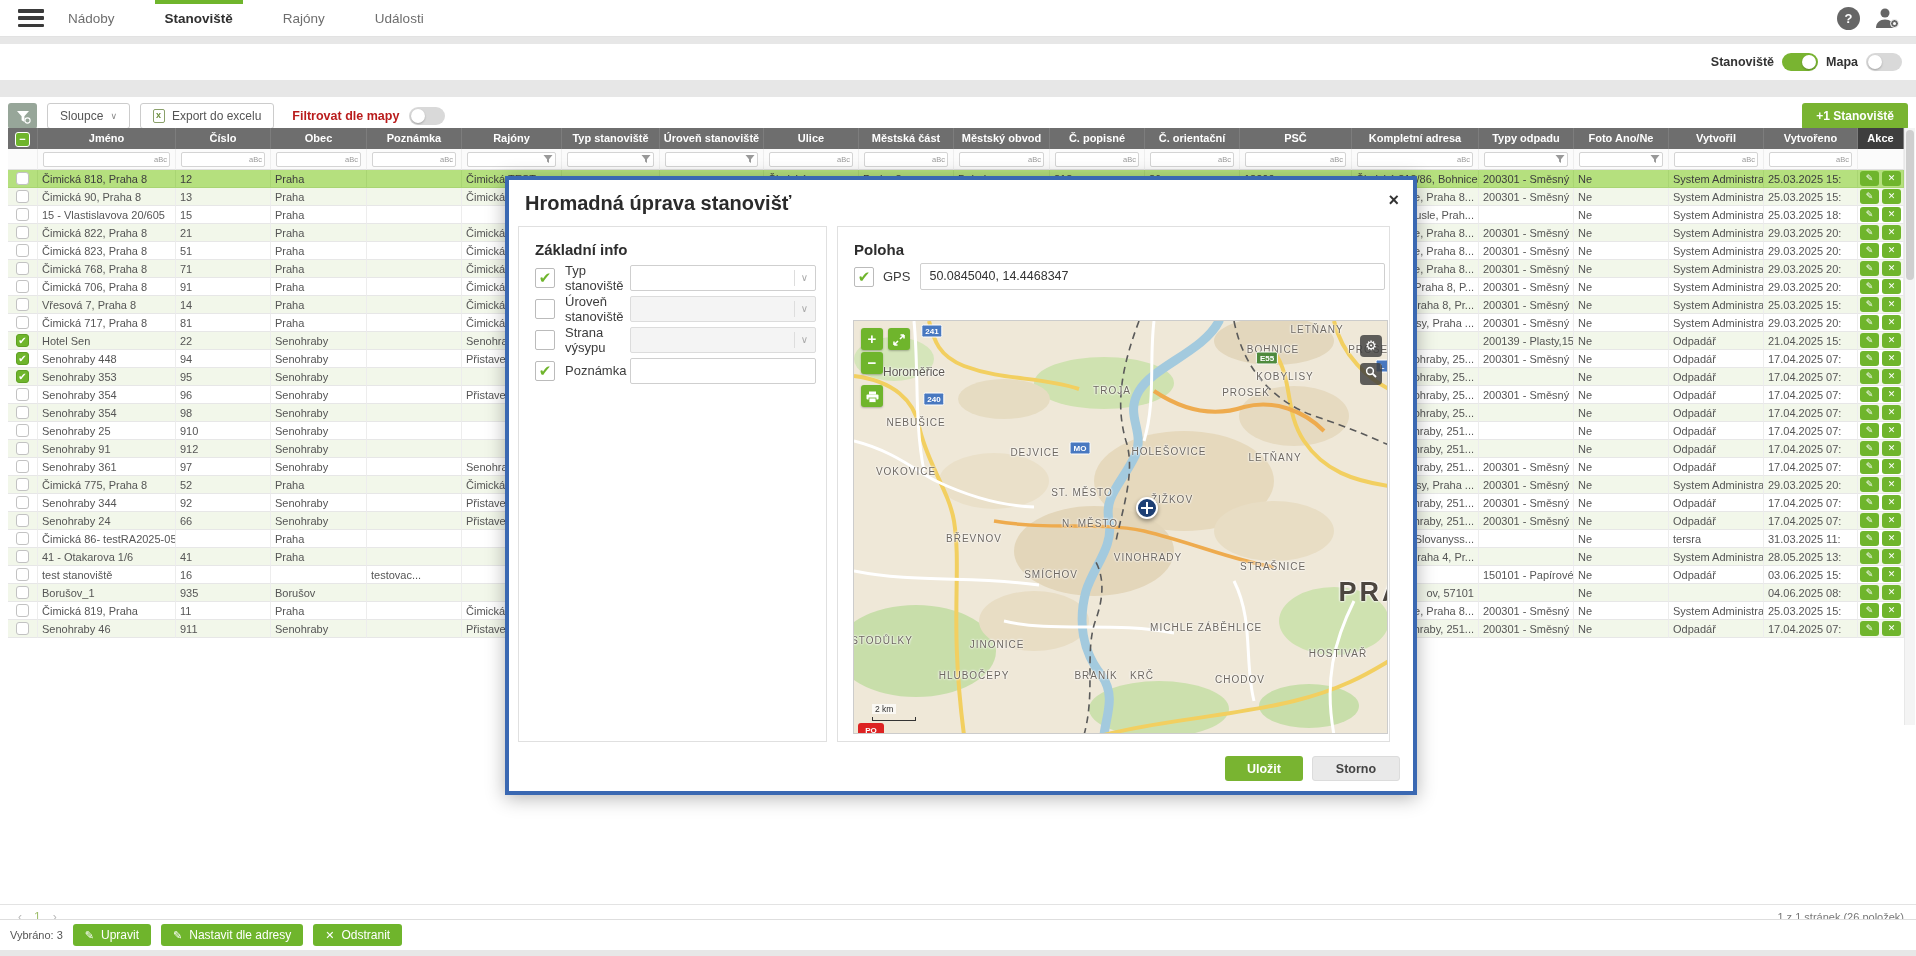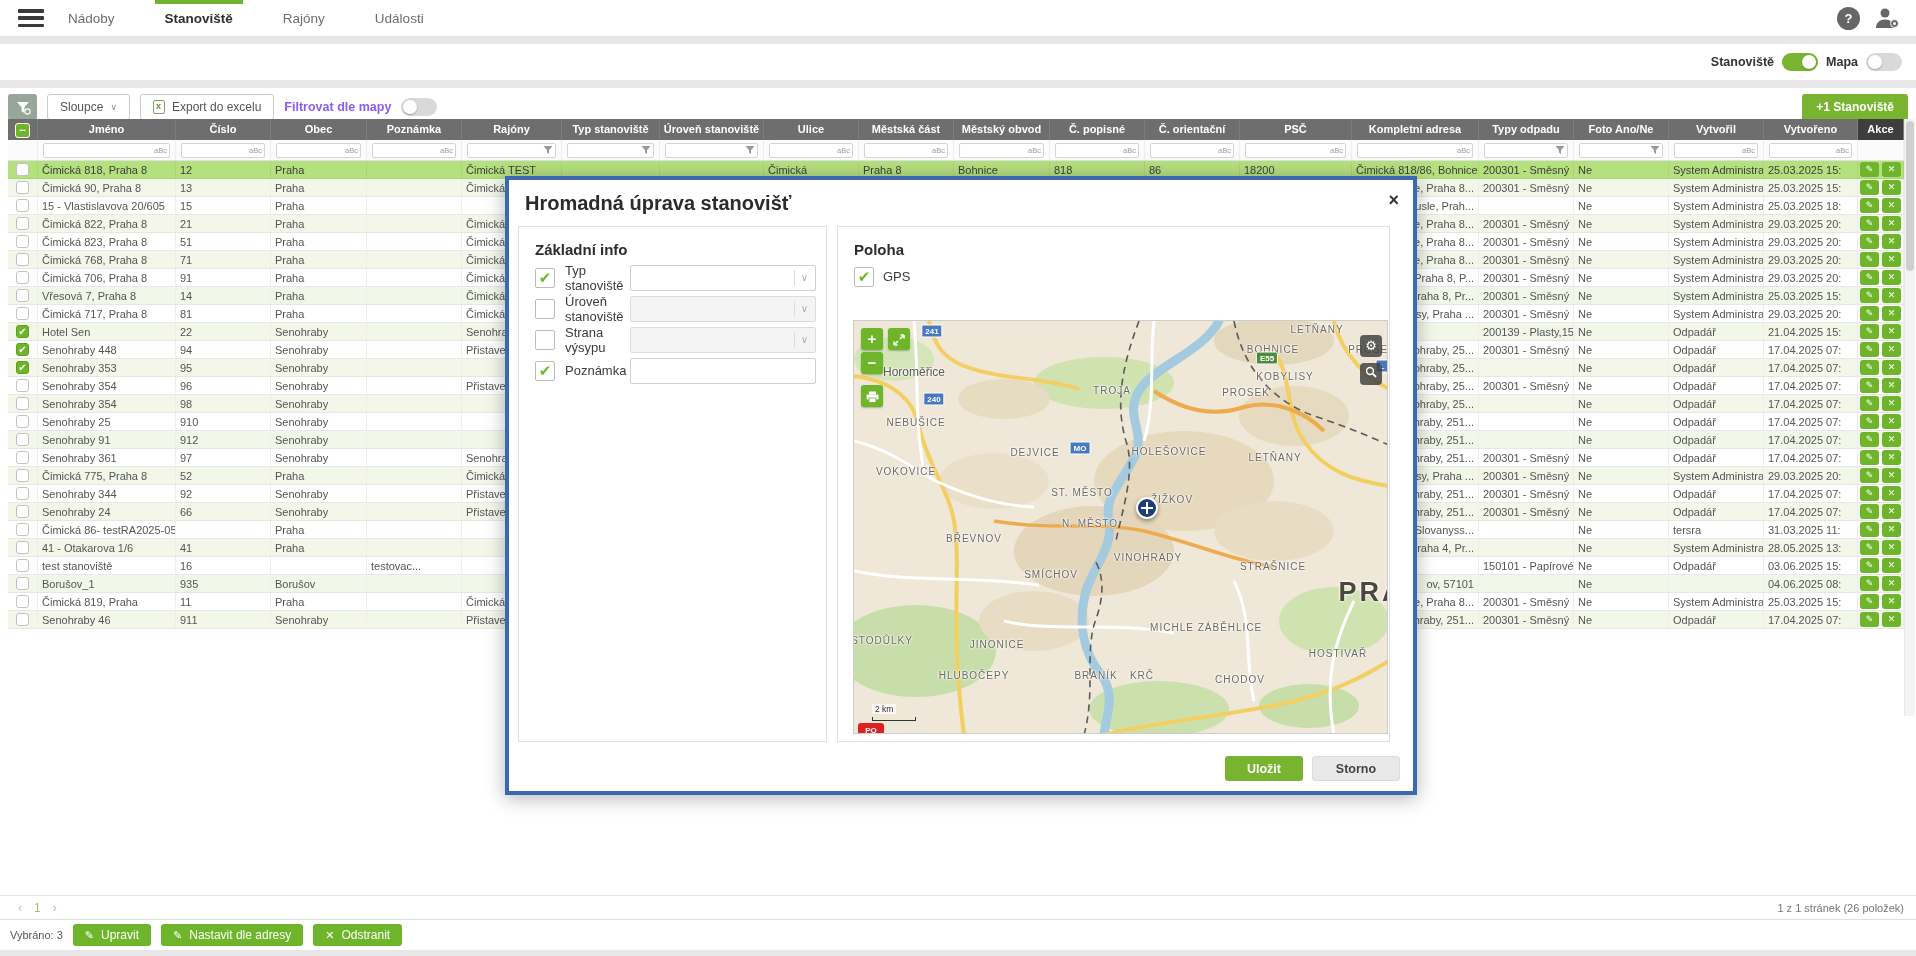--- a/index.html
+++ b/index.html
@@ -20,28 +20,28 @@
 
   
   .subbar{position:absolute;top:44px;left:0;right:0;height:36px;background:#fff;display:flex;align-items:center;justify-content:flex-end;padding-right:14px;gap:8px}
   .switch-label{font-size:12.5px;font-weight:bold;color:#333}
   .switch{width:36px;height:18px;border-radius:9px;position:relative;cursor:pointer;background:#d9d9d9;flex:0 0 auto}
   .switch.on{background:#79b431}
   .switch .knob{position:absolute;top:2px;left:2px;width:14px;height:14px;border-radius:50%;background:#fff;box-shadow:0 1px 2px rgba(0,0,0,.25)}
   .switch.on .knob{left:auto;right:2px}
 
   
-  .panel{position:absolute;top:88px;left:0;right:0;height:831px;background:#fff}
+  .panel{position:absolute;top:97px;left:0;right:0;height:831px;background:#fff}
   .toolbar{position:absolute;top:4px;left:8px;right:8px;height:30px;display:flex;align-items:center;gap:10px}
   .funnel-btn{width:29px;height:26px;background:#97a699;border-radius:3px;display:flex;align-items:center;justify-content:center;cursor:pointer}
   .btn-light{height:26px;background:#fff;border:1px solid #ccc;border-radius:3px;font-size:12px;color:#555;display:flex;align-items:center;gap:7px;padding:0 12px;cursor:pointer}
   .chev{font-size:9px;color:#888}
   .xls-ico{width:12px;height:14px;border:1px solid #8aa06a;border-radius:2px;position:relative;background:#fff}
   .xls-ico::before{content:"x";position:absolute;left:2px;top:0;font-size:9px;color:#6d8f3e;font-weight:bold}
-  .maptoggle-label{font-size:12.5px;font-weight:bold;color:#8b5cf6;margin-left:0}
+  .maptoggle-label{font-size:12.5px;font-weight:bold;color:#b91c1c;margin-left:8px}
   .add-btn{margin-left:auto;height:27px;background:#79b431;border:none;border-radius:3px;color:#fff;font-size:12px;font-weight:bold;padding:0 14px;cursor:pointer}
 
   
   .tablewrap{position:absolute;top:31px;left:8px;width:1896px}
   .tr{display:flex;width:100%}
   .th{background:#6e6e6e;color:#fff;font-size:11px;font-weight:bold;height:21px;line-height:21px;text-align:center;border-right:1px solid #7d7d7d;overflow:hidden;white-space:nowrap;cursor:pointer}
   .th.akce{background:#3e3e3e}
   .th .hdr-minus{width:15px;height:15px;background:#6fb52c;border:1px solid #fff;border-radius:3px;display:inline-block;vertical-align:middle;color:#fff;line-height:13px;font-weight:bold;cursor:pointer}
   .ftd{height:21px;background:#fbfbfb;border-bottom:1px solid #e0e0e0;border-right:1px solid #eee;display:flex;align-items:center;justify-content:center}
   .fbox{height:15px;width:calc(100% - 10px);background:#fff;border:1px solid #d4d4d4;border-radius:2px;display:flex;align-items:center;justify-content:flex-end;padding-right:2px}
@@ -1074,20 +1074,21 @@
           <div class="mtext"></div>
         </div>
       </div>
   </div>
 
   <div class="mpanel right">
     <h3>Poloha</h3>
     <div class="gps-row">
       <div class="mcb" id="gps-cb">✔</div>
       <span class="gps-label">GPS</span>
+      <div class="gps-input">50.0845040, 14.4468347</div>
     </div>
 
     <div class="map">
       <svg class="base" width="535" height="414" viewBox="0 0 535 414">
         <rect width="535" height="414" fill="#efe8d8"></rect>
         <ellipse cx="250" cy="62" rx="70" ry="26" fill="#cfe2b0"></ellipse>
         <ellipse cx="62" cy="330" rx="80" ry="46" fill="#c8deaa"></ellipse>
         <ellipse cx="305" cy="388" rx="70" ry="28" fill="#cce0ad"></ellipse>
         <ellipse cx="480" cy="300" rx="55" ry="34" fill="#cfe2b0"></ellipse>
         <ellipse cx="40" cy="38" rx="40" ry="22" fill="#d5e5ba"></ellipse>

